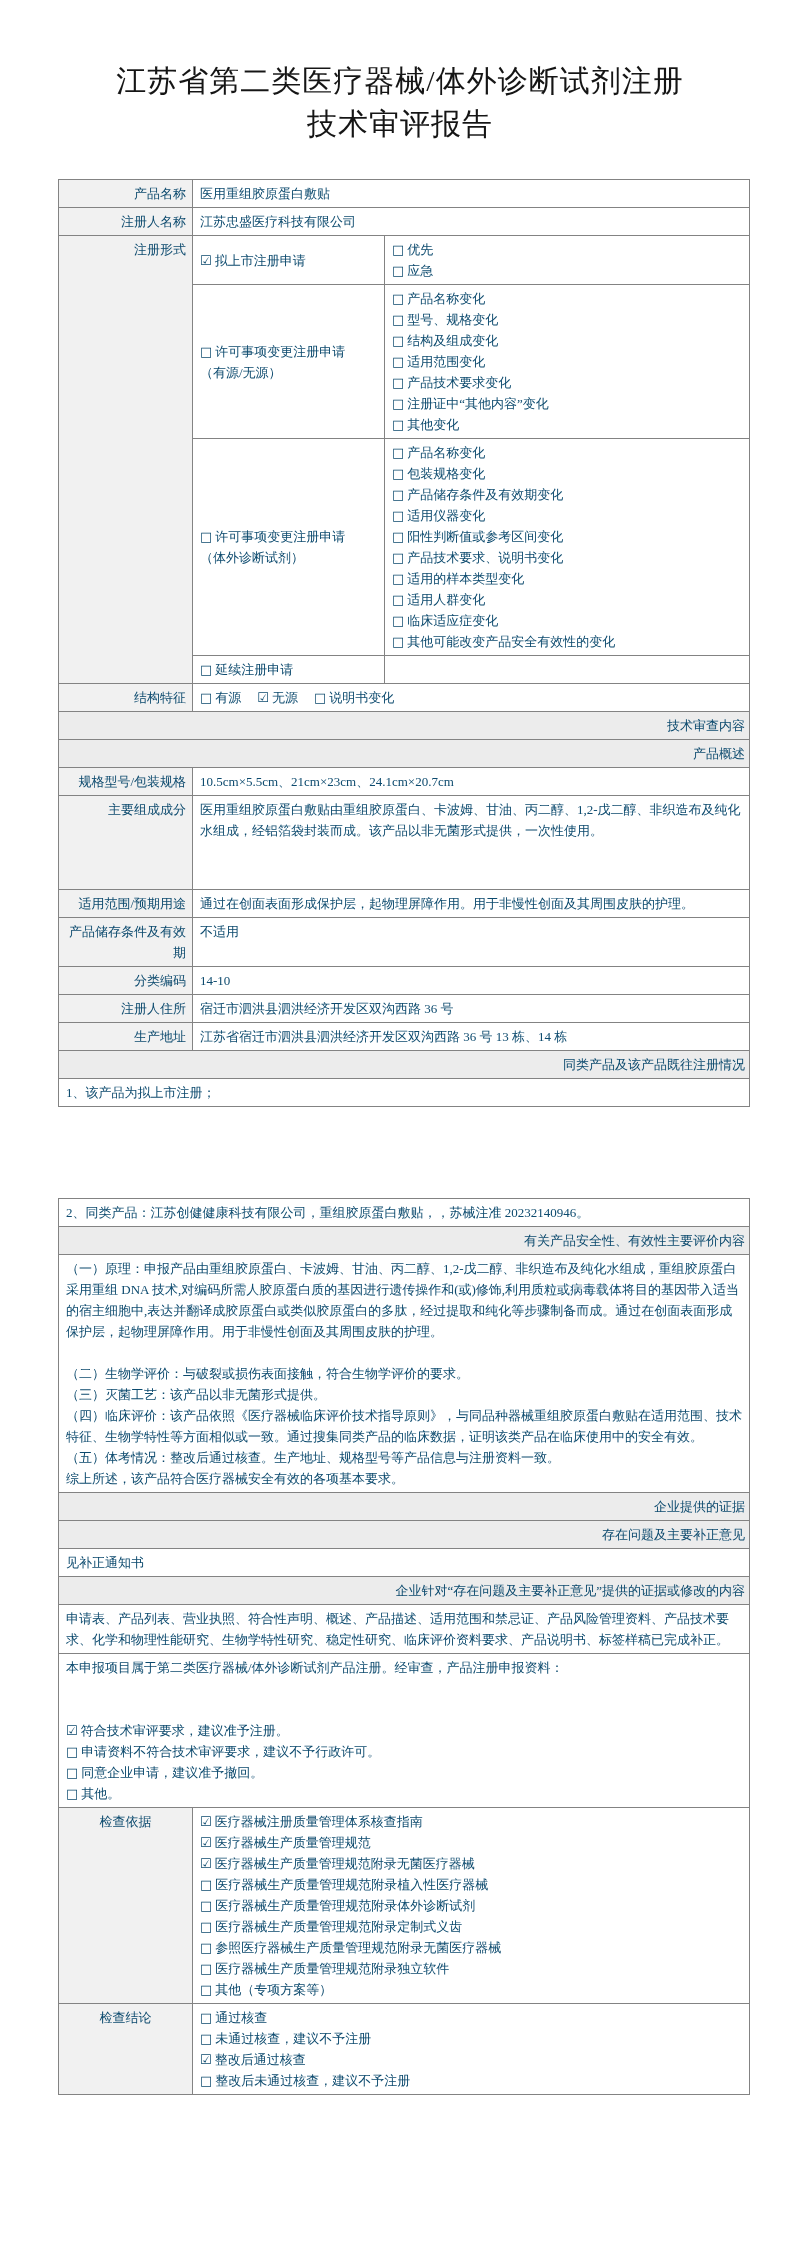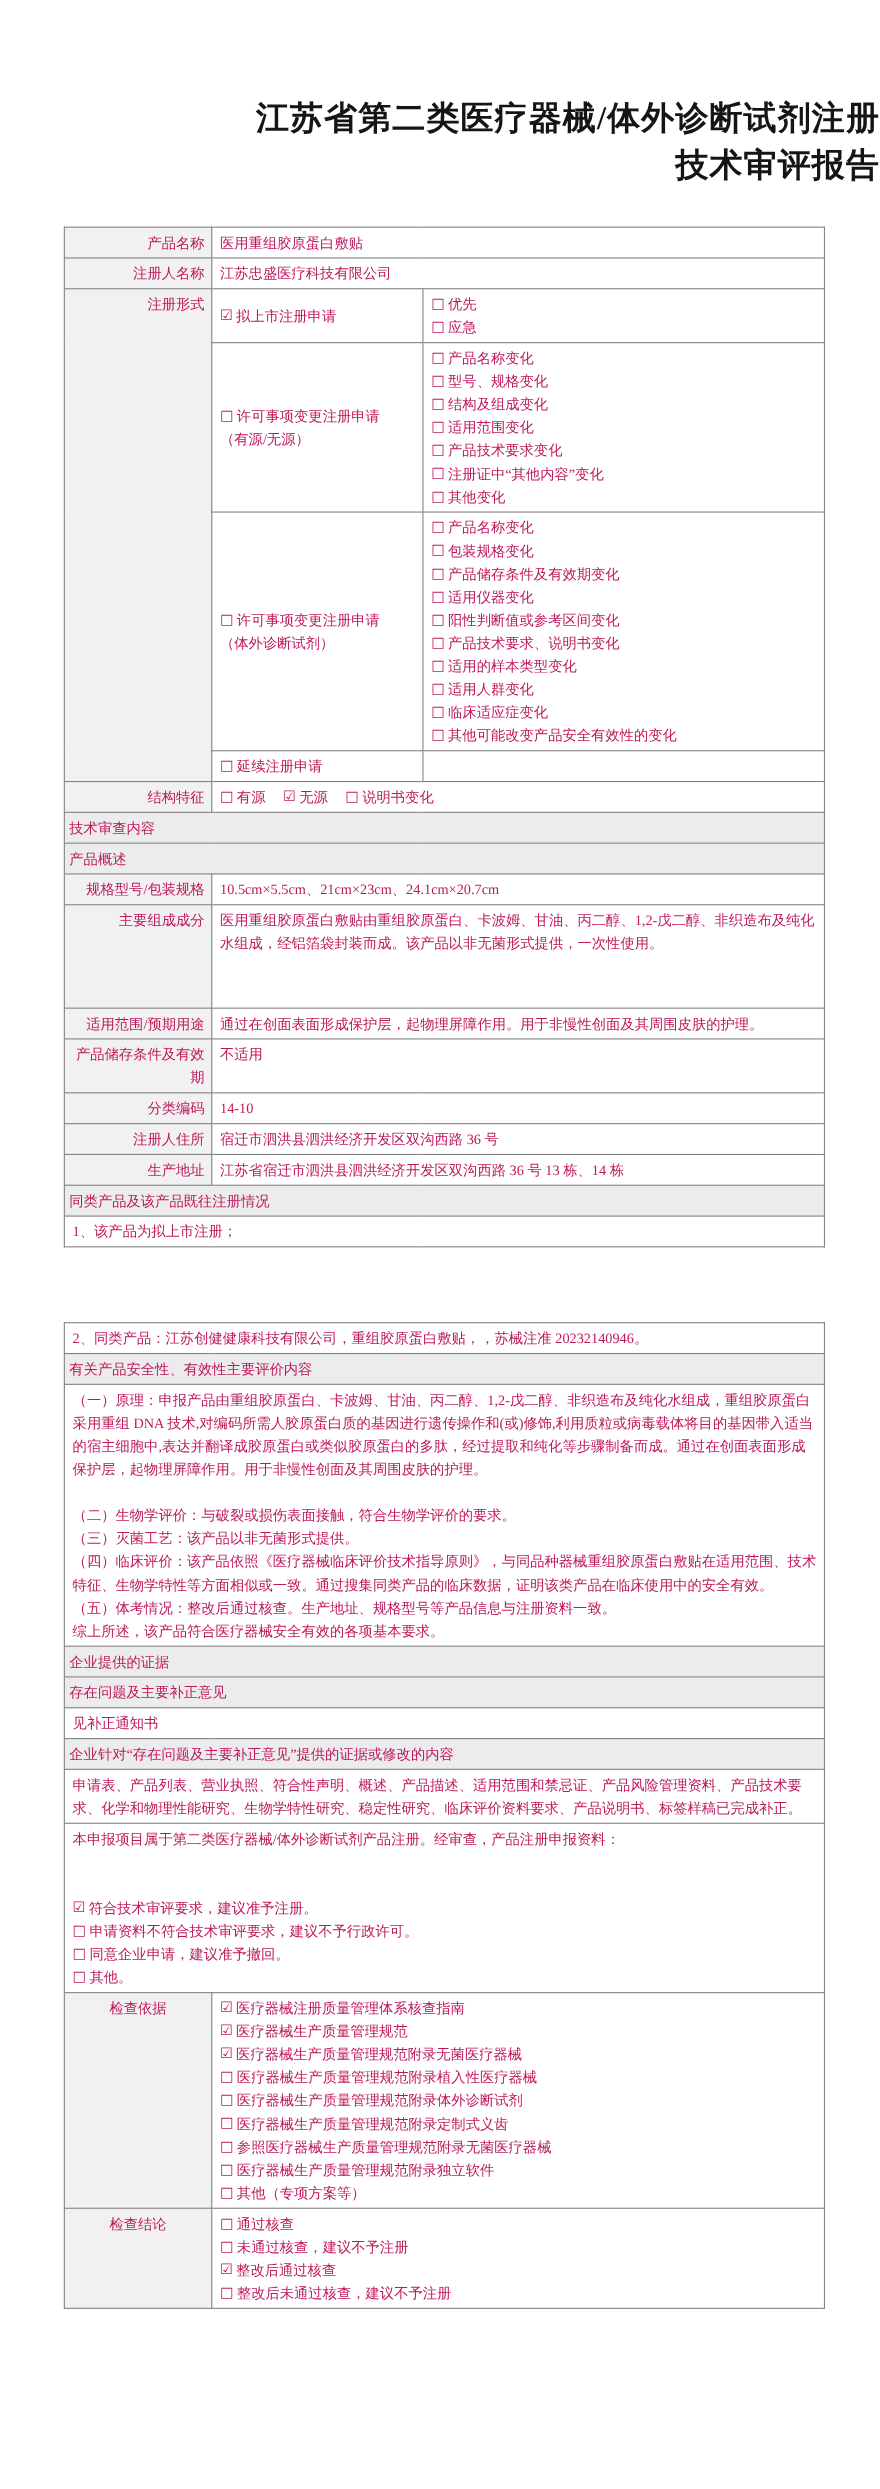--- a/index.html
+++ b/index.html
@@ -1,26 +1,26 @@
 <!DOCTYPE html>
 <html><head>
 <meta charset="utf-8">
 <style>
   *{box-sizing:border-box;margin:0;padding:0}
   html,body{background:#fff}
   body{width:800px;font-family:"Liberation Serif","DejaVu Serif",serif;color:#333}
   .page{width:800px;min-height:2263px;background:#fff;overflow:hidden}
-  .title{padding-top:87px;text-align:right;font-size:30px;font-weight:bold;color:#151515;line-height:1.42;letter-spacing:1px}
-  table{border-collapse:collapse;table-layout:fixed;width:692px;margin-left:58px;font-size:13px;line-height:21px;color:#be185d;border:1px solid #6f6f6f}
+  .title{padding-top:60px;text-align:center;font-size:30px;font-weight:normal;color:#151515;line-height:1.42;letter-spacing:1px}
+  table{border-collapse:collapse;table-layout:fixed;width:692px;margin-left:58px;font-size:13px;line-height:21px;color:#0c4a6e;border:1px solid #6f6f6f}
   .t1{margin-top:34px}
-  .t2{margin-top:68px}
+  .t2{margin-top:91px}
   td{border:1px solid #838383;padding:3px 7px;vertical-align:top;word-break:break-all}
   td.lab{background:#f1f1f1;text-align:right;padding-right:6px}
   td.lab-left{background:#f1f1f1;text-align:center}
-  td.sec{background:#ececec;text-align:left;padding:3px 4px}
+  td.sec{background:#ececec;text-align:right;padding:3px 4px}
   td.vmid{vertical-align:middle}
   td.tall{height:94px}
   td.empty-cell{background:#fff}
   .cb{display:flex;align-items:flex-start}
   .cb .box{font-family:"DejaVu Sans","Liberation Sans",sans-serif;font-size:13px;line-height:21px;margin-right:3px;flex:0 0 auto}
   .cb .cb-label{flex:1 1 auto}
   .cb-inline-list .cb{display:inline-flex;margin-right:16px;vertical-align:top}
   .cb-cont{padding-left:0}
   .para{min-height:21px}
   .gap42{height:42px}

